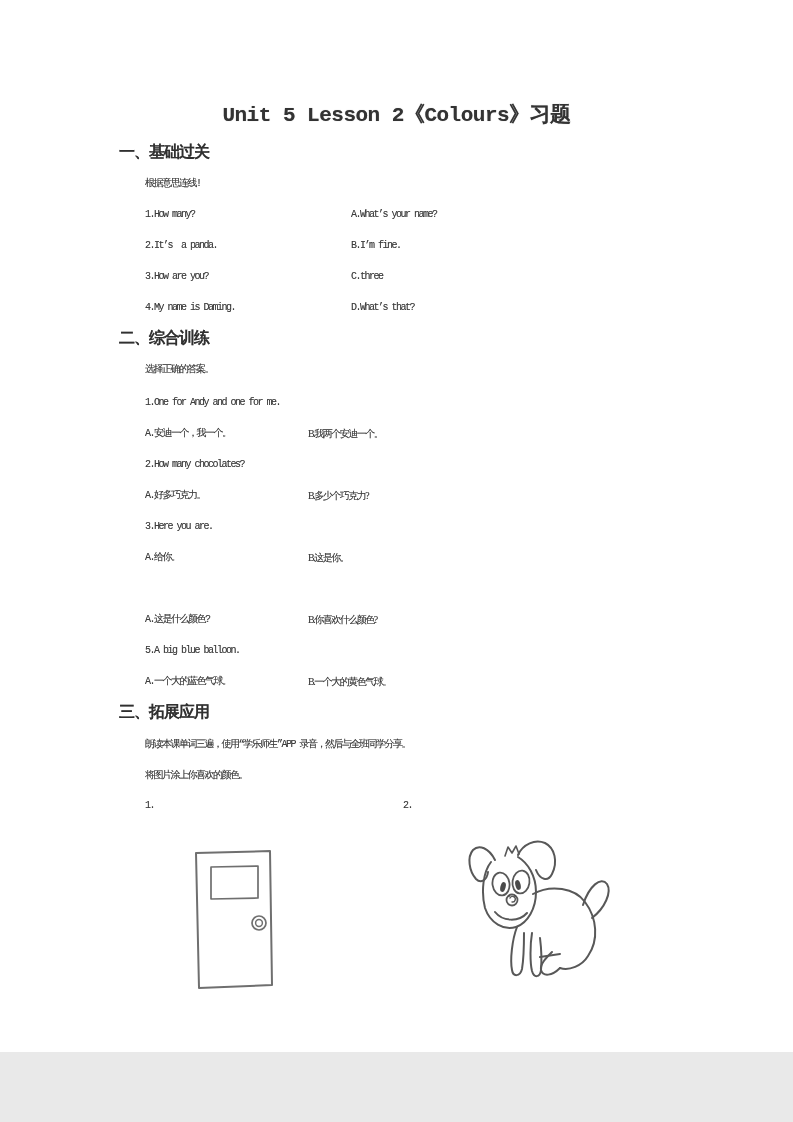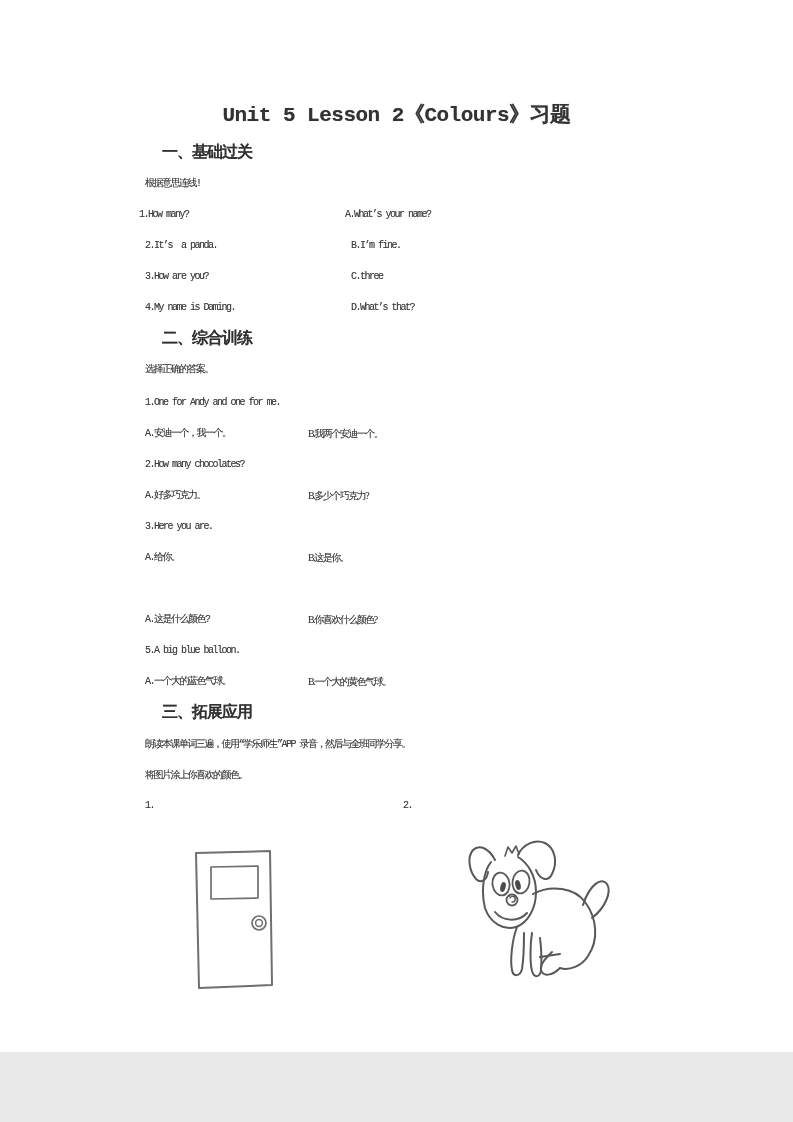--- a/index.html
+++ b/index.html
@@ -30,21 +30,20 @@
     font-weight:600;
     color:#333;
     white-space:pre;
     text-shadow:0 0 .7px rgba(60,60,60,.6);
   }
   .heading{
     font-weight:bold;
     font-size:16px;
     letter-spacing:-1px;
     color:#303030;
-    margin-left:43px;
   }
   .pair-row{display:flex;}
   .pair-left{display:inline-block;width:206px;white-space:pre;}
   .pair-right{display:inline-block;white-space:pre;}
   .opt-row{display:flex;}
   .opt-a{display:inline-block;width:163px;white-space:pre;}
   .opt-b{display:inline-block;white-space:pre;font-family:Liberation Serif, serif;}
   .fig-label-row{display:flex;}
   .fig-label-1{display:inline-block;width:258px;white-space:pre;}
   .fig-label-2{display:inline-block;white-space:pre;}
@@ -54,21 +53,21 @@
 </head>
 <body>
 
 <div class="page">
 
   <div class="title">Unit 5 Lesson 2《Colours》习题</div>
 
   <div class="line heading" style="left:119px;top:143px;">一、基础过关</div>
   <div class="line" style="left:145px;top:174px;">根据意思连线!</div>
 
-  <div class="line pair-row" style="left:139px;top:205px;">
+  <div class="line pair-row" style="left:145px;top:205px;">
     <span class="pair-left">1.How many?</span>
     <span class="pair-right">A.What’s your name?</span>
   </div>
   <div class="line pair-row" style="left:145px;top:236px;">
     <span class="pair-left">2.It’s  a panda.</span>
     <span class="pair-right">B.I’m fine.</span>
   </div>
   <div class="line pair-row" style="left:145px;top:267px;">
     <span class="pair-left">3.How are you?</span>
     <span class="pair-right">C.three</span>

